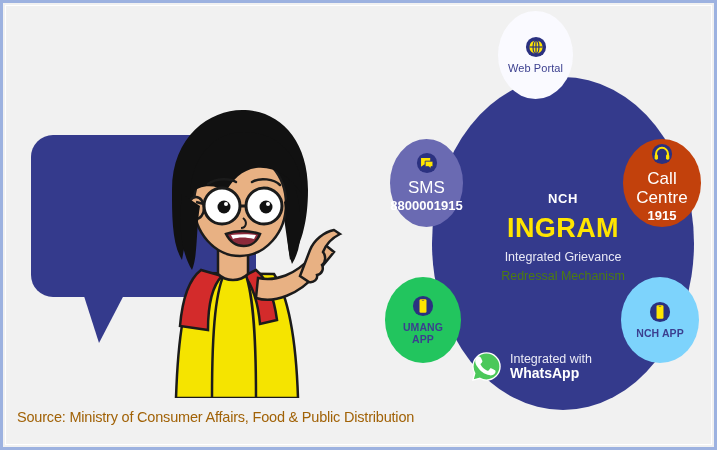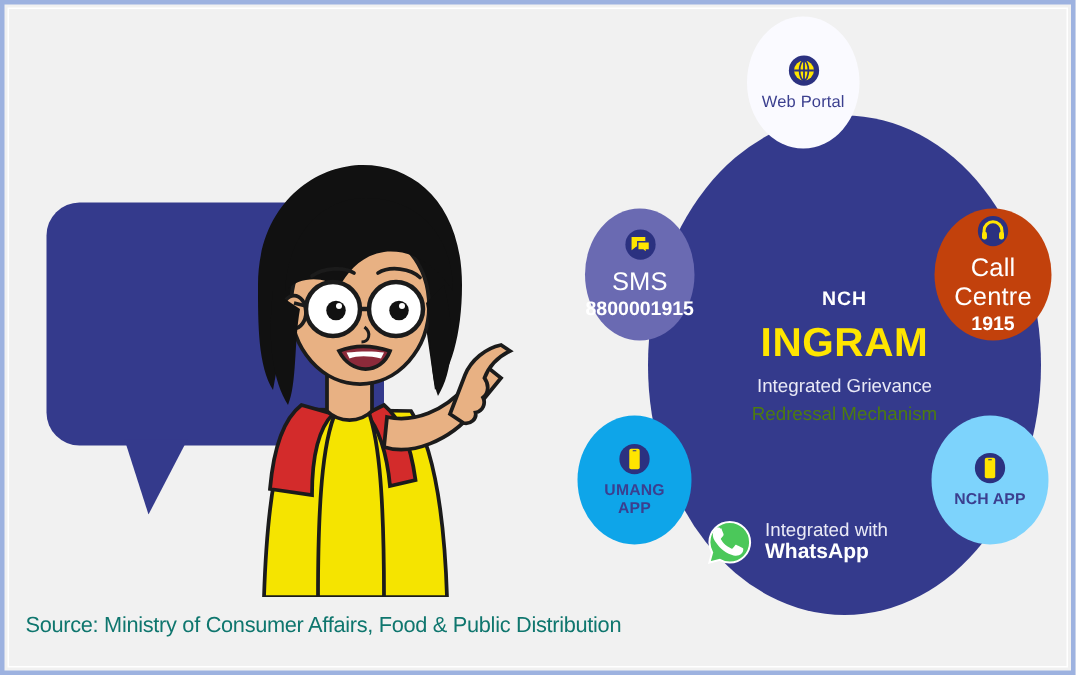--- a/index.html
+++ b/index.html
@@ -66,21 +66,21 @@
   
   #character{
     position:absolute;left:135px;top:95px;
     width:210px;height:300px;
   }
 
   
   #source-line{
     position:absolute;left:14px;bottom:22px;
     font-size:14.5px;
-    color:#0f766e;
+    color:#a16207;
     letter-spacing:-0.2px;
     white-space:nowrap;
   }
 
   
   #diagram{
     position:absolute;left:368px;top:2px;
     width:348px;height:420px;
   }
   #core-circle{
@@ -99,21 +99,21 @@
   }
   #core-nch{ top:186px; font-size:13px; font-weight:bold; letter-spacing:0.6px;}
   #core-ingram{ top:208px; font-size:27px; font-weight:bold; color:#ffe500; letter-spacing:0.4px;}
   #core-sub1{ top:245px; font-size:12.5px; font-weight:400; color:#e9e9f6;}
   #core-sub2{ top:264px; font-size:12.5px; font-weight:400; color:#4d7c0f;}
 
   
   #whatsapp-row{
     position:absolute;left:100px;top:335px;
     width:175px;height:42px;
-    display:flex;align-items:center;gap:8px;
+    display:flex;align-items:flex-end;gap:8px;
   }
   #wa-icon{ width:31px;height:31px;flex:0 0 31px;}
   #wa-text{ color:#ffffff; line-height:1.12; }
   #wa-line1{ display:block;font-size:12.5px;font-weight:400;color:#eaeaf6;}
   #wa-line2{ display:block;font-size:14px;font-weight:bold;}
 
   
   .node{
     position:absolute;
     border-radius:50%;
@@ -147,21 +147,21 @@
   #node-sms .node-label{font-weight:500;}
 
   #node-call-centre{
     left:252px;top:134px;width:78px;height:88px;
     background:#c2410c;color:#ffffff;
   }
   #node-call-centre .node-label{font-weight:500;}
 
   #node-umang{
     left:14px;top:272px;width:76px;height:86px;
-    background:#0ea5e9;color:#3b3f8f;
+    background:#22c55e;color:#3b3f8f;
   }
   #node-umang .node-label{font-weight:600;font-size:10.5px;}
 
   #node-nch-app{
     left:250px;top:272px;width:78px;height:86px;
     background:#7dd3fc;color:#3b3f8f;
   }
   #node-nch-app .node-label{font-weight:600;font-size:10.5px;}
 </style>
 </head>

